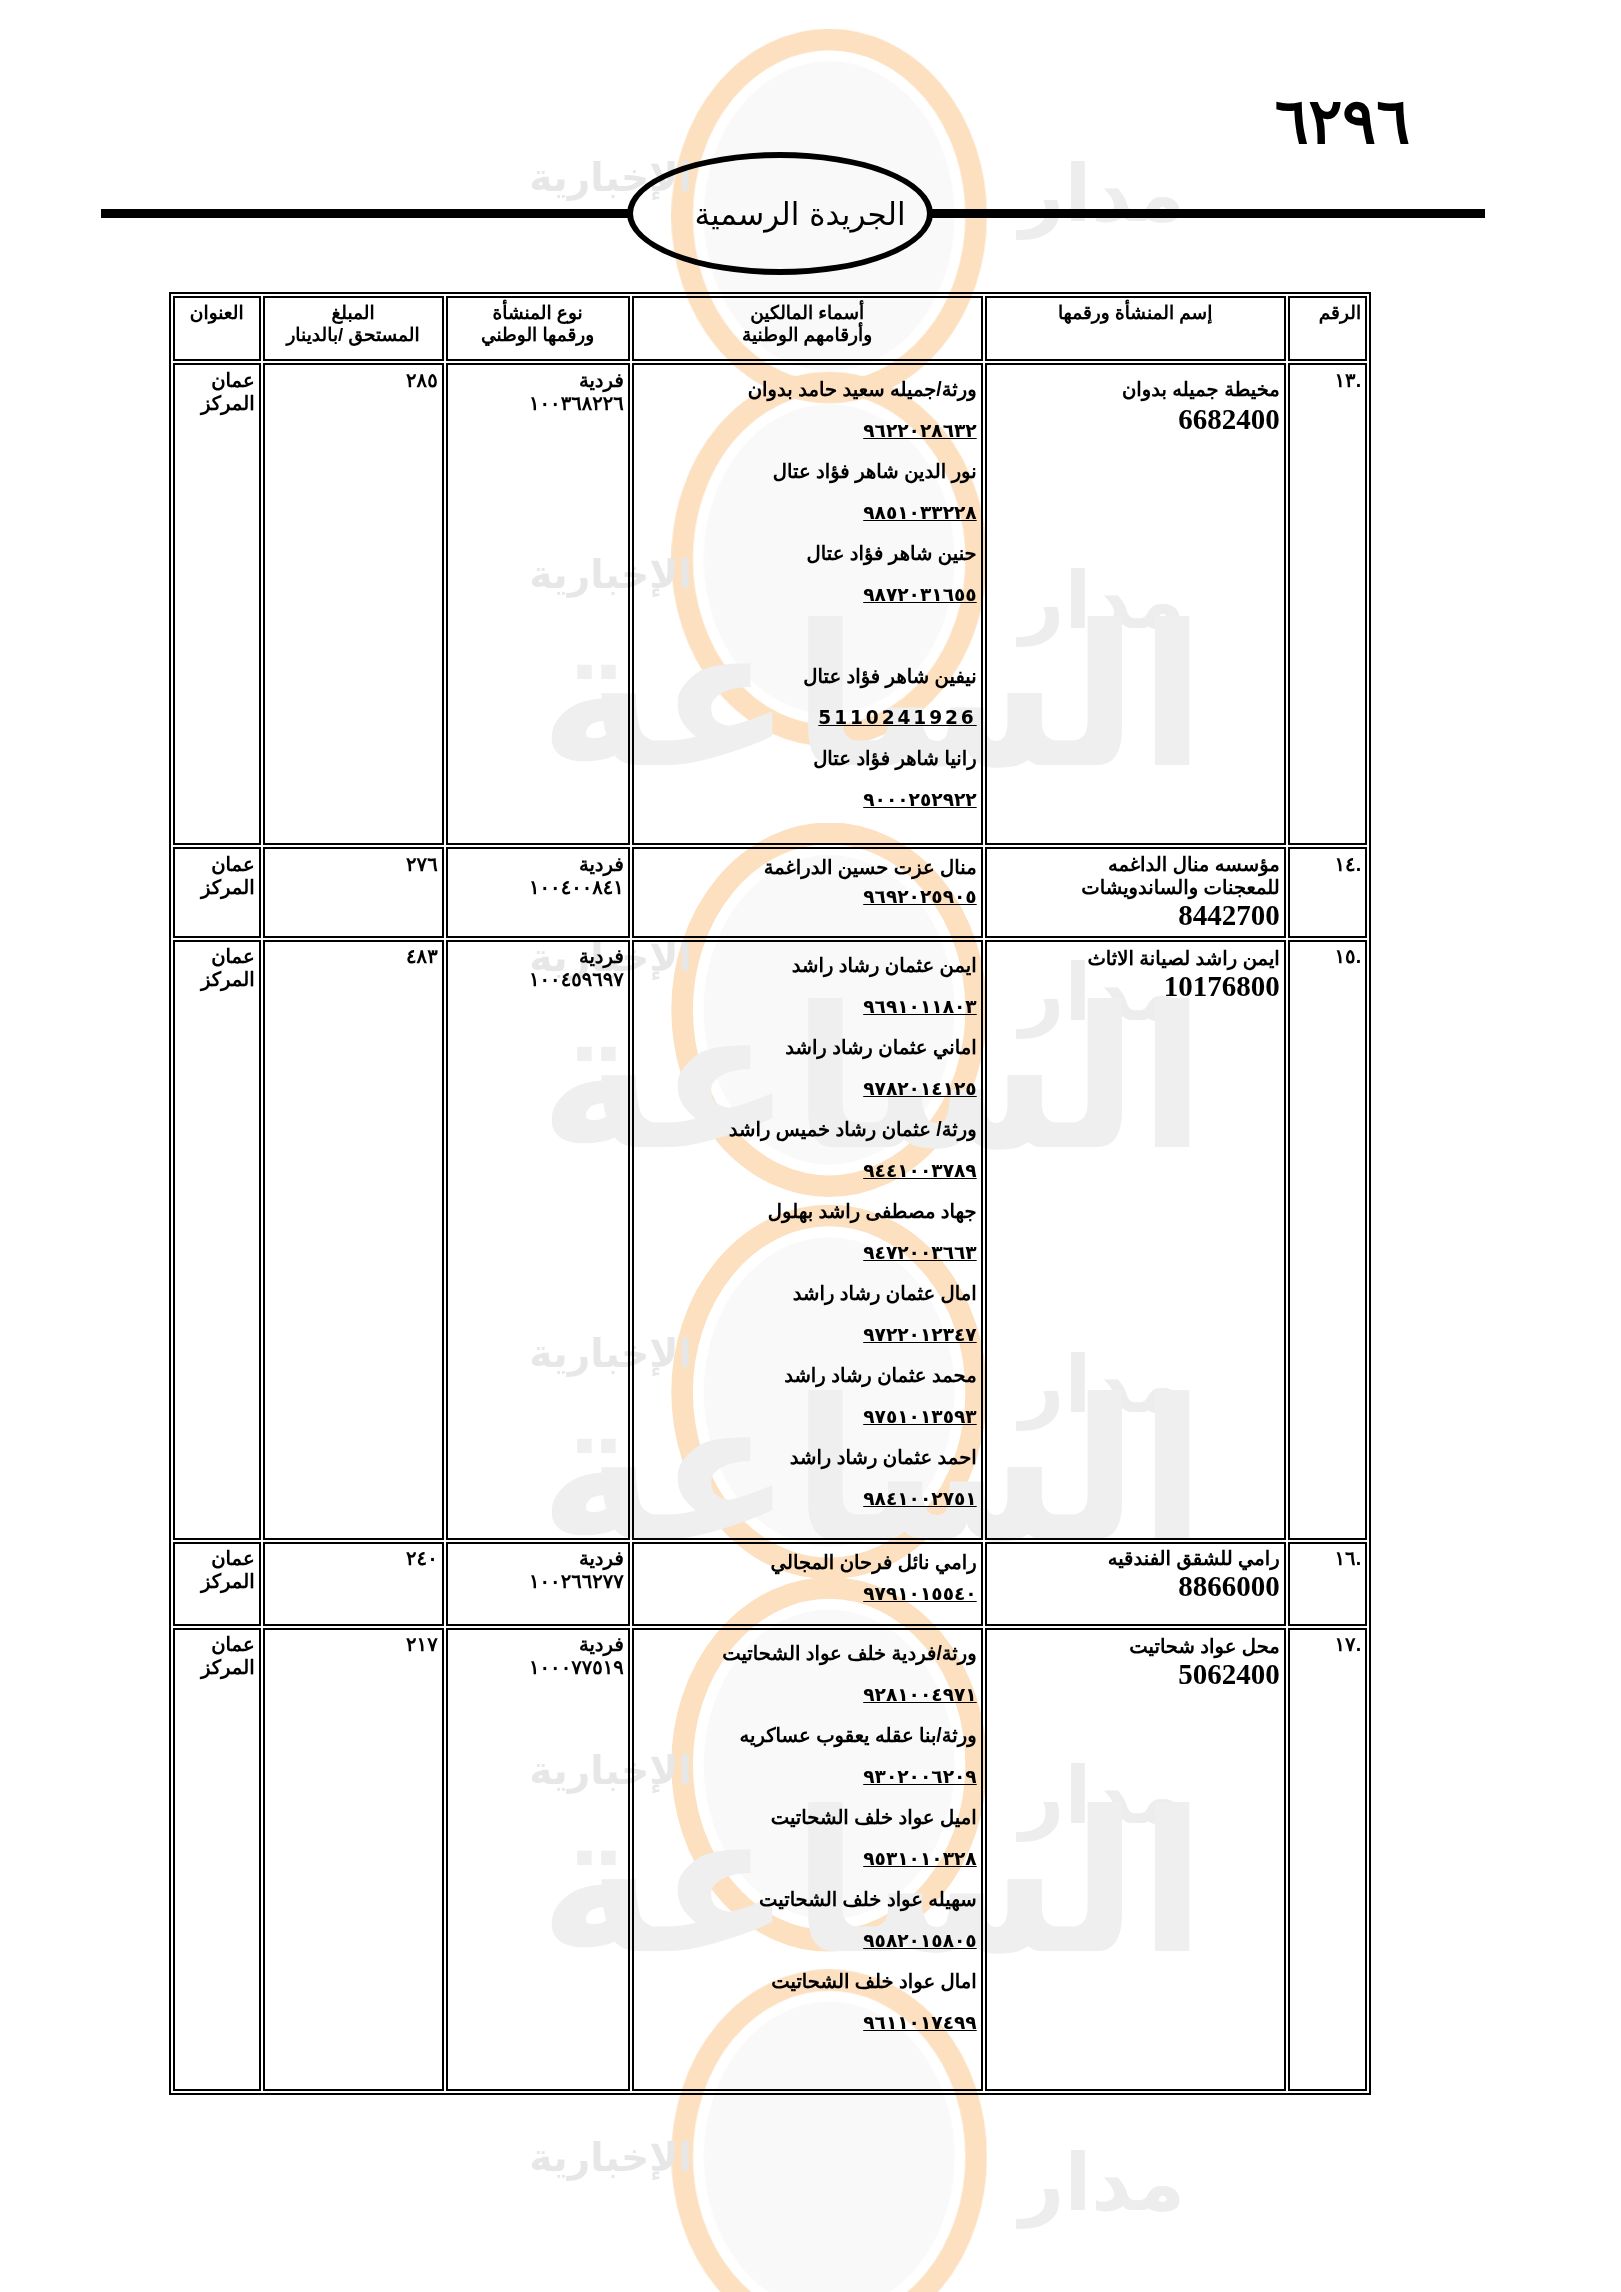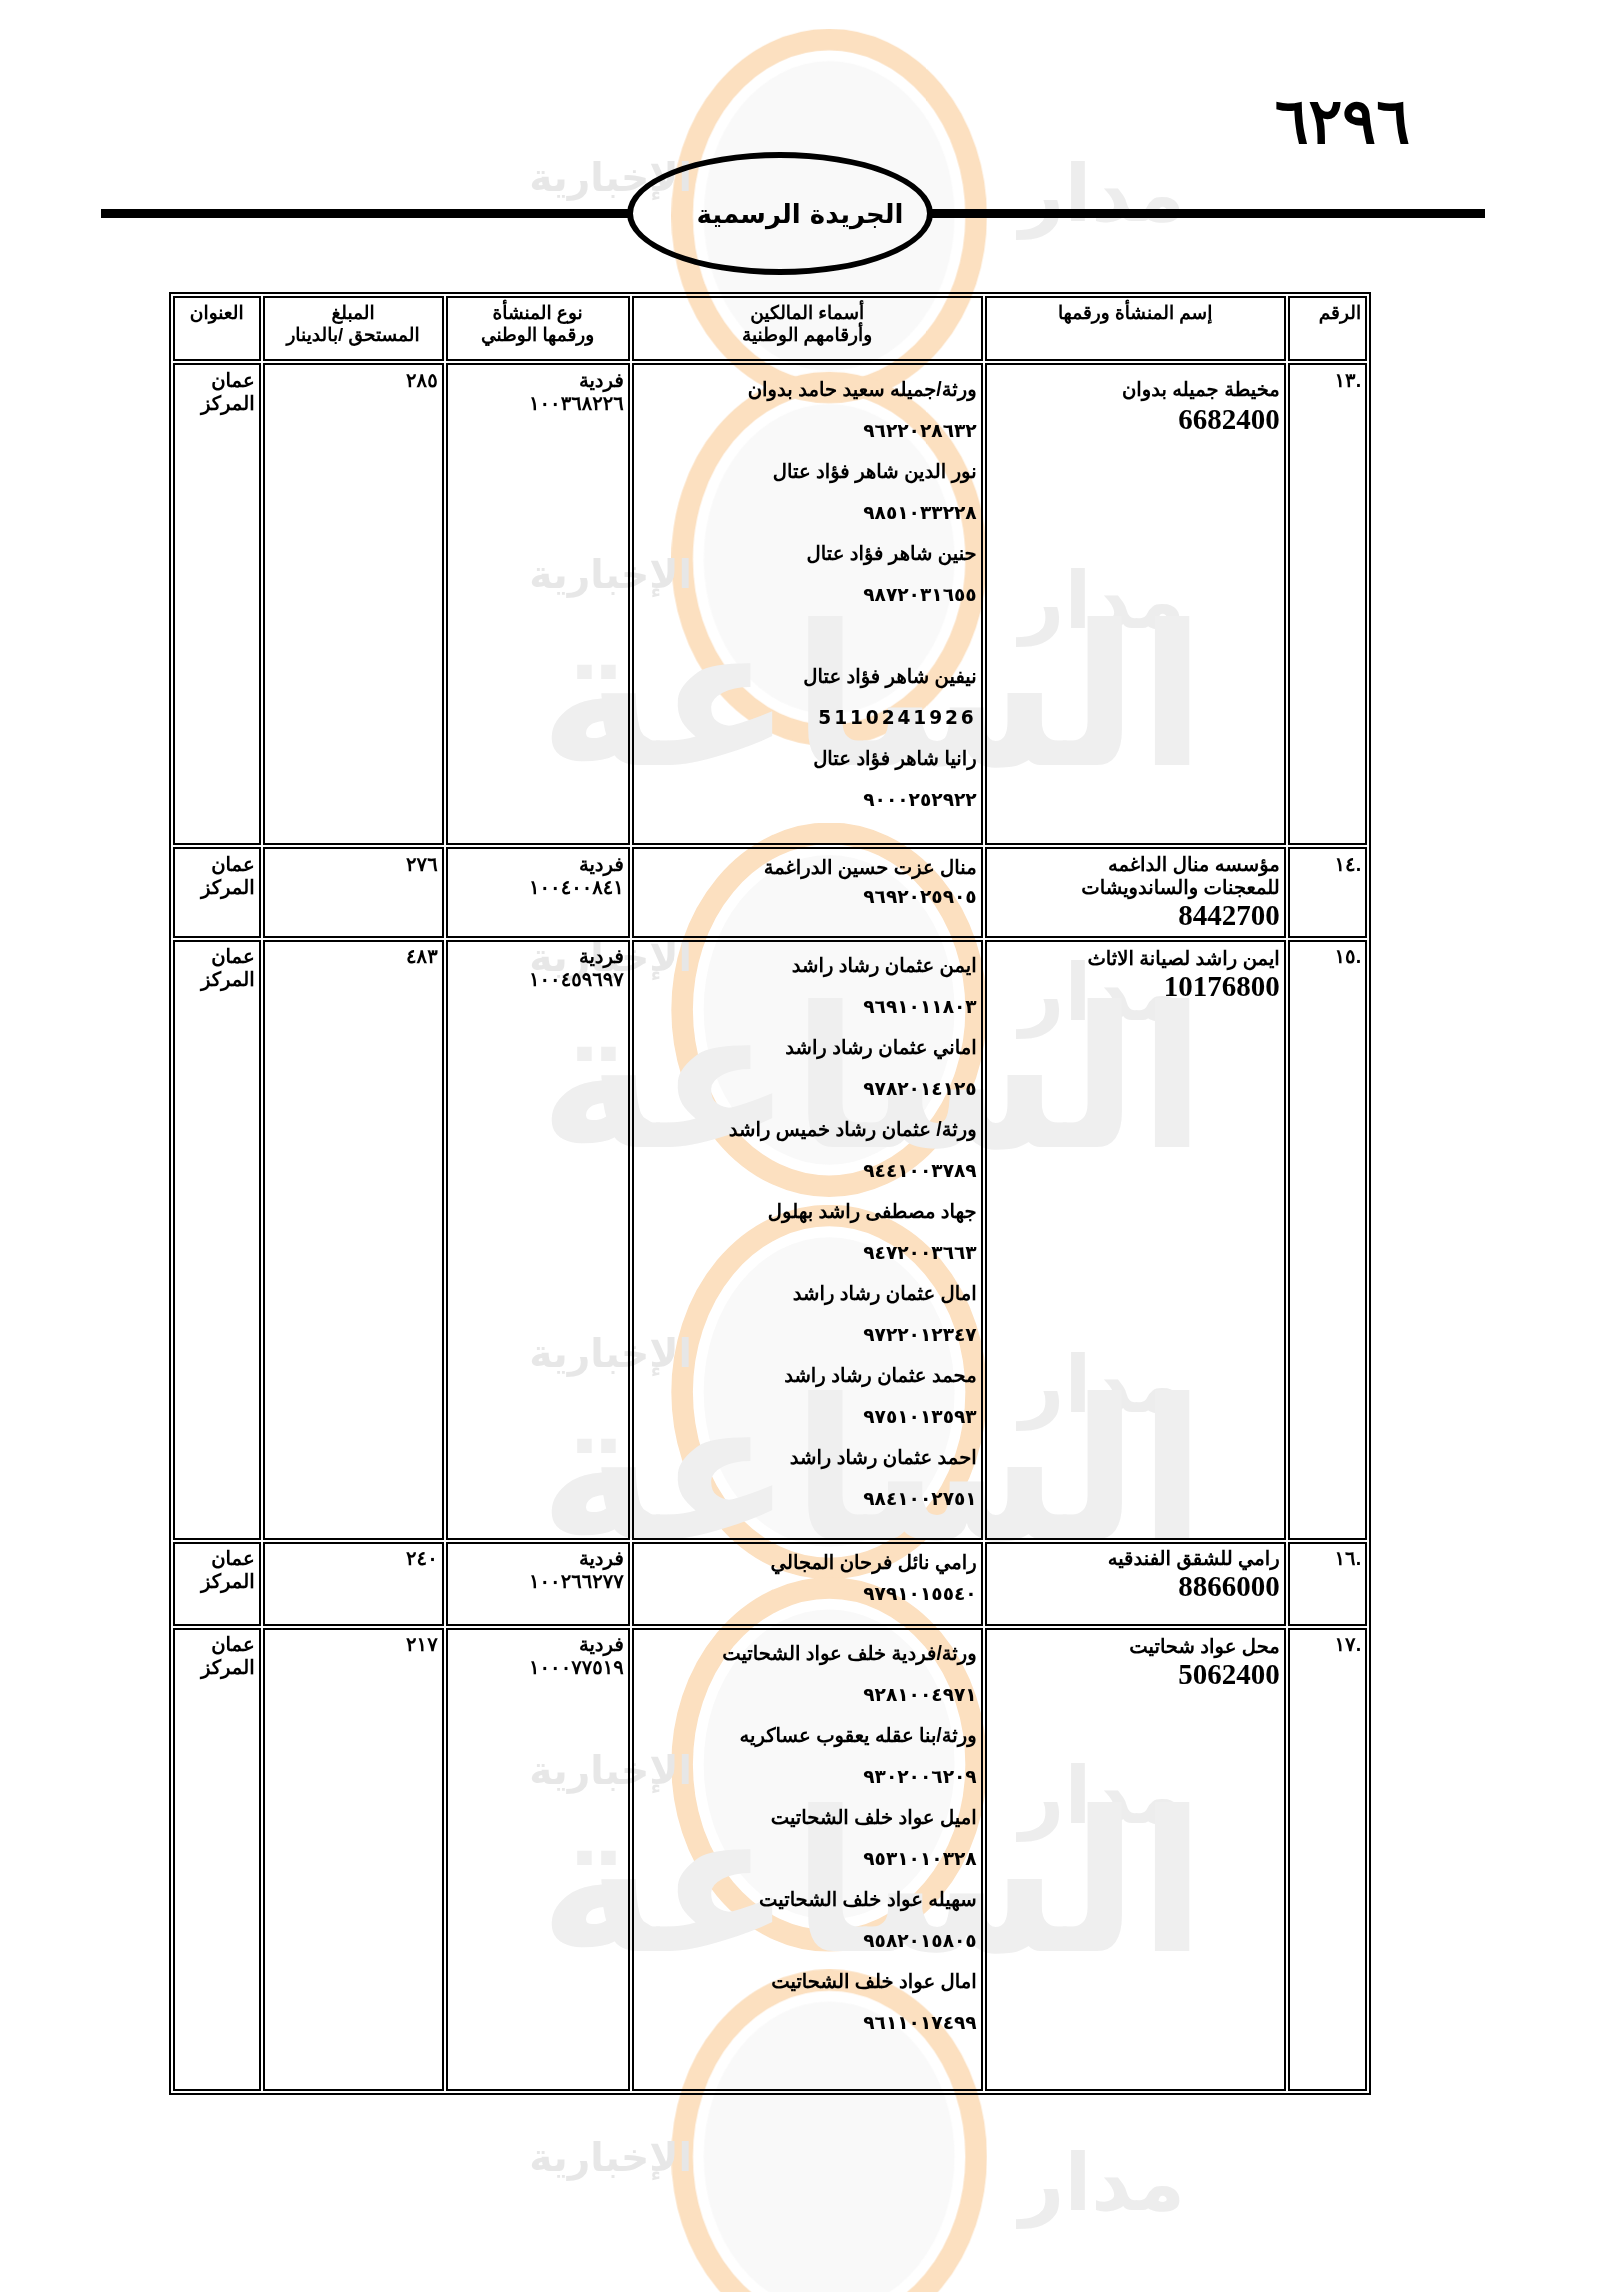--- a/index.html
+++ b/index.html
@@ -3,28 +3,28 @@
 <meta charset="utf-8">
 <style>
   html, body { margin:0; padding:0; background:#ffffff; }
   body { width:1621px; height:2293px; position:relative; overflow:hidden; font-family:"DejaVu Sans", sans-serif; color:#000; }
   .watermark { position:absolute; left:0; top:0; width:1621px; height:2293px; pointer-events:none; z-index:0; }
   .page-number { position:absolute; right:211px; top:84px; font-family:"DejaVu Serif", serif; font-weight:bold; font-size:63px; letter-spacing:3.9px; z-index:2; }
   .header-line { position:absolute; top:209px; height:8.8px; background:#000; z-index:2; }
   .header-line.left { left:101px; width:529px; }
   .header-line.right { left:931px; width:554px; }
   .header-oval { position:absolute; left:627px; top:152px; width:306px; height:123px; border:6.9px solid #000; border-radius:50%; box-sizing:border-box; background:transparent; display:flex; align-items:center; justify-content:center; z-index:2; }
-  .header-oval span { font-weight:bold; font-size:26px; direction:rtl;margin-left:40px; }
+  .header-oval span { font-weight:normal; font-size:31px; direction:rtl;margin-left:40px; }
   table.records { position:absolute; left:169px; top:292px; width:1202px; border-collapse:separate; border-spacing:2.9px; border:2.9px double #000; direction:rtl; z-index:2; table-layout:fixed; }
   table.records th, table.records td { border:2px solid #000; vertical-align:top; font-size:19.6px; font-weight:bold; padding:3.9px 3.9px; font-family:"Liberation Sans", sans-serif; }
   table.records th { font-size:18.6px; height:53px; }
   th.col-num, td.col-num { text-align:right; padding-right:13.7px; }
   td.col-num { font-size:27.4px; font-family:"DejaVu Serif", serif; }
   .line { display:block; line-height:41px; }
-  .line.num { letter-spacing:2.9px; font-family:"DejaVu Sans", sans-serif; font-size:18.6px; }
+  .line.num { letter-spacing:2.9px; font-family:"DejaVu Sans", sans-serif; font-size:18.6px;text-decoration:underline; }
   .latin { font-family:"Liberation Serif", serif; font-size:29px; }
   td.col-addr { vertical-align:middle; }
   td.col-addr.top { vertical-align:top; }
   .gap { display:block; height:41px; }
 </style>
 </head>
 <body>
 
 <svg class="watermark" viewBox="0 0 1654 2339" xmlns="http://www.w3.org/2000/svg">
   <g opacity="0.35">

